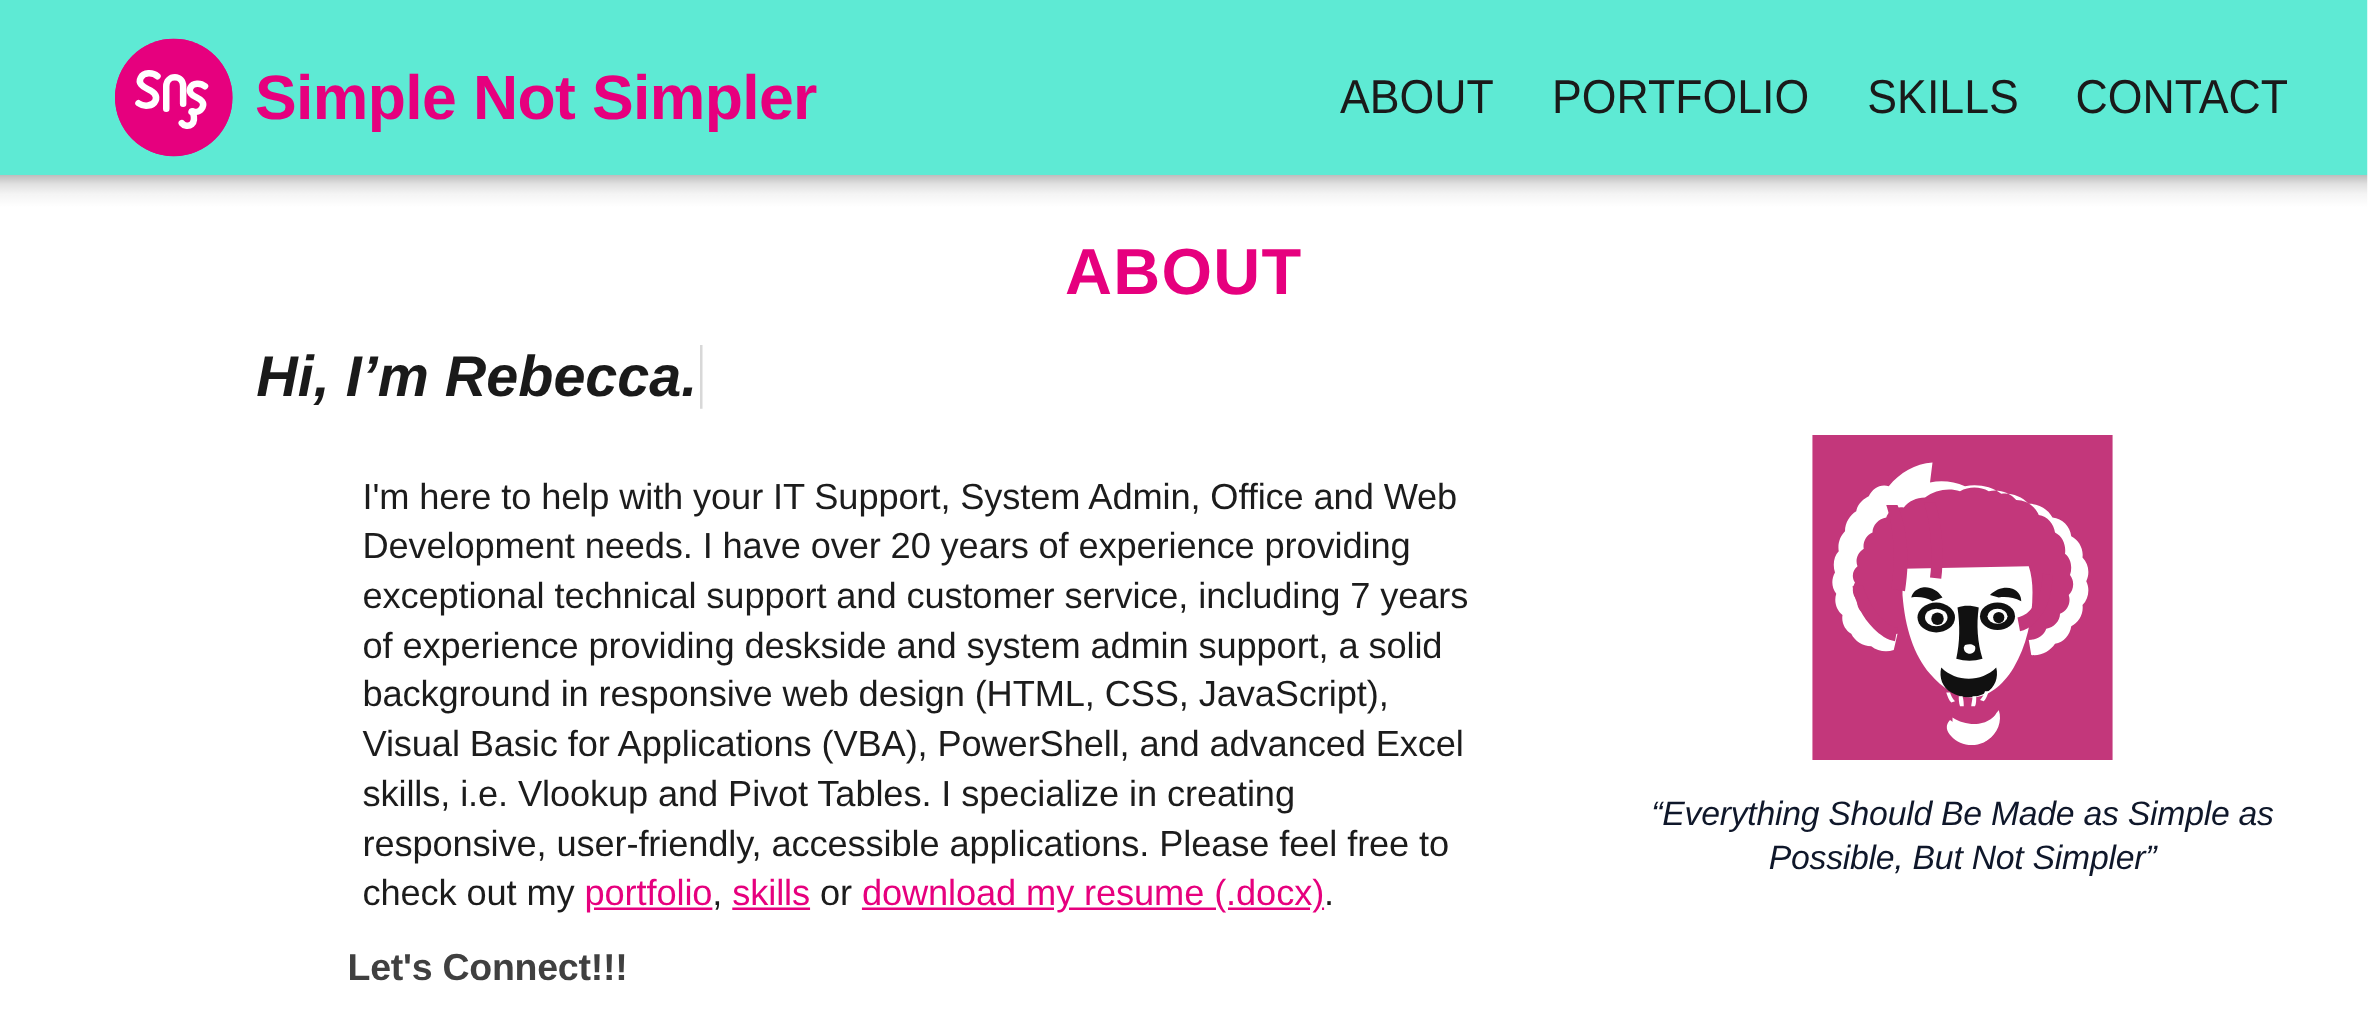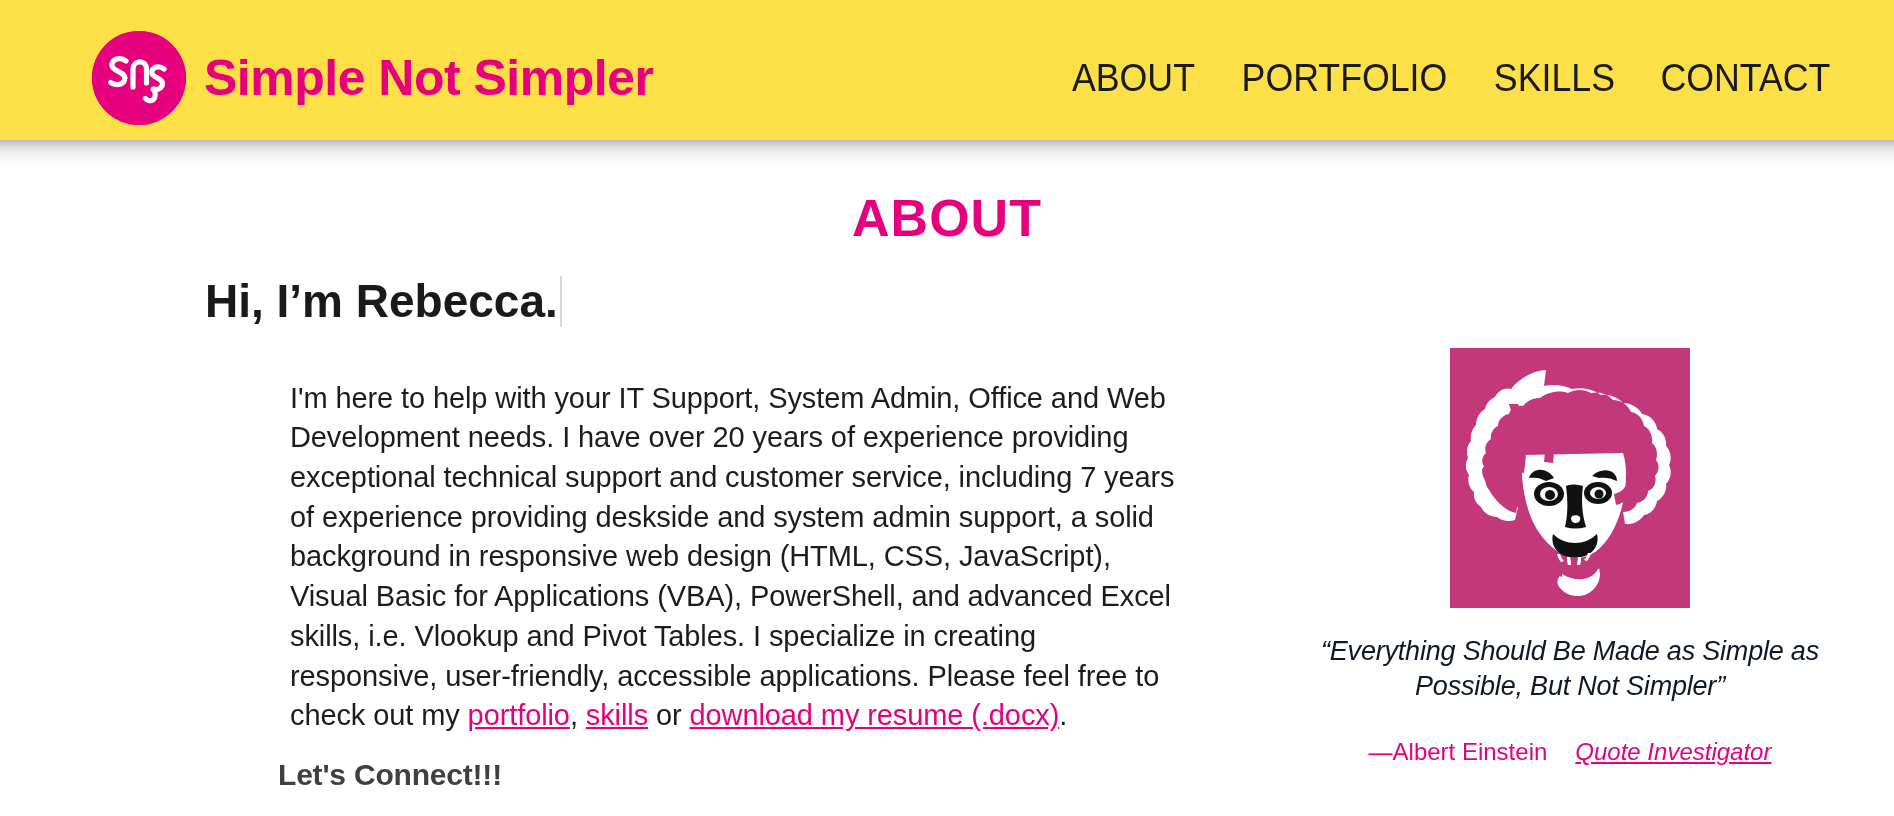--- a/index.html
+++ b/index.html
@@ -15,21 +15,21 @@
   body {
     font-family: "Liberation Sans", "DejaVu Sans", sans-serif;
     -webkit-font-smoothing: antialiased;
   }
 
   
   .site-header {
     position: relative;
     width: 100%;
     height: 140px;
-    background: #fde047;
+    background: #5eead4;
     display: flex;
     align-items: center;
     padding: 16px 48px 0 92px;
   }
   .site-header::after {
     content: "";
     position: absolute;
     left: 0; right: 0;
     top: 140px;
     height: 26px;
@@ -111,20 +111,21 @@
   }
   .intro-heading {
     font-size: 46px;
     font-weight: bold;
     color: #1a1a1a;
     margin: 0 0 40px 0;
     line-height: 1.1;
     display: inline-block;
     border-right: 2px solid #d8d8d8;
     padding-right: 2px;
+    font-style: italic;
   }
   .bio {
     font-size: 29px;
     line-height: 1.37;
     color: #1c1c1c;
     margin: 12px;
     width: 965px;
     padding-left: 73px;
     font-weight: 400;
     letter-spacing: -0.1px;
@@ -268,21 +269,17 @@
 
           <path fill="#ffffff" d="M110 206c1 3 2 5 4 7l-3 1c-2-2-3-5-4-8zM120 209c1 3 1 6 1 8h-3c-1-3-1-6-1-8zM131 209c0 3 0 6-1 8h-3c0-2 1-5 1-8zM141 205c-1 3-2 6-4 8l-3-1c2-2 3-4 4-7z"></path>
 
           <path fill="#ffffff" d="M112 226c6 4 14 6 21 5 7-1 13-5 16-11 3 9-1 19-9 24-9 5-21 4-28-3-5-4-6-10-. 0-15z"></path>
           <path fill="#ffffff" d="M110 228c7 5 16 7 24 5 6-2 11-6 14-12 3 10-2 20-11 25-9 4-20 2-26-5-4-4-5-9-1-13z"></path>
         </svg>
       </div>
 
       <blockquote class="quote">“Everything Should Be Made as Simple as Possible, But Not Simpler”</blockquote>
 
-      <div class="attribution">
-        <span class="attrib-name">—Albert Einstein</span>
-        <a class="quote-source" href="#">Quote Investigator</a>
-      </div>
 
     </aside>
 
   </div>
 </main>
 
 </body></html>

